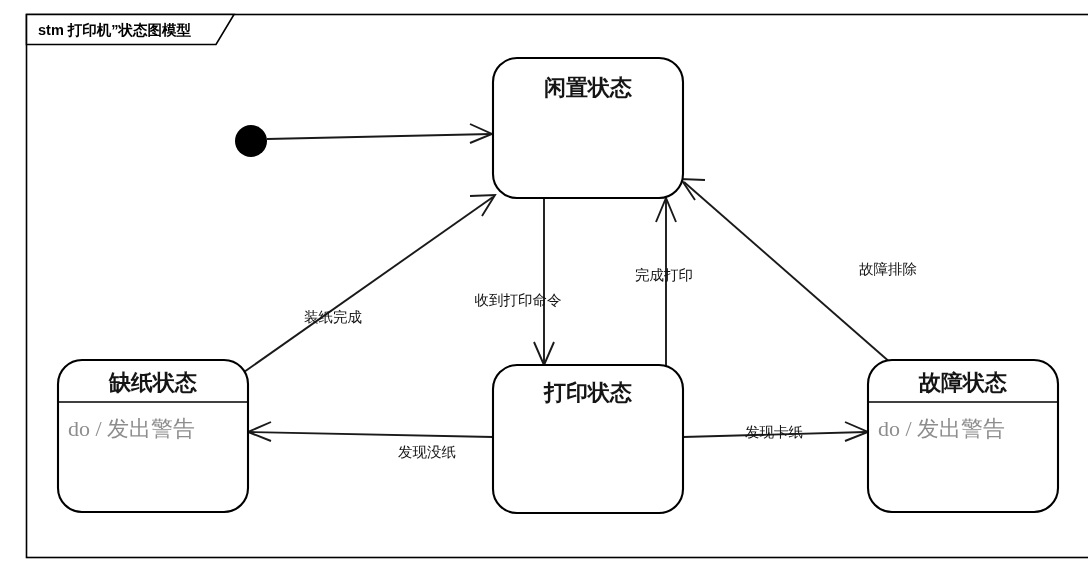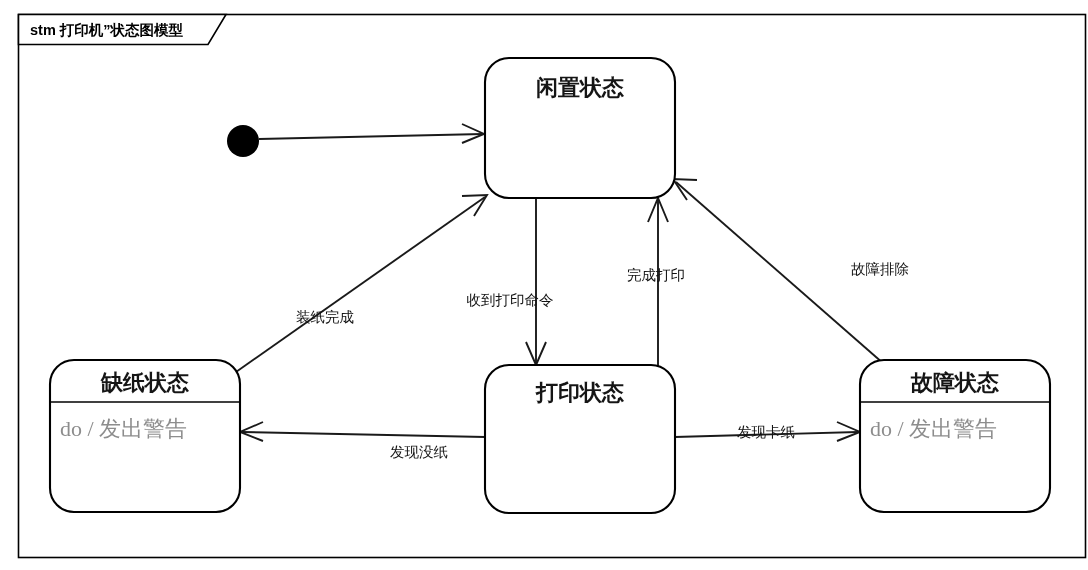--- a/index.html
+++ b/index.html
@@ -10,21 +10,21 @@
   }
   body {
     width: 1088px;
     height: 570px;
     font-family: "Liberation Sans", "DejaVu Sans", sans-serif;
     overflow: hidden;
     position: relative;
   }
   #canvas {
     position: absolute;
-    left: 8px;
+    left: 16px;
     top: 0;
     width: 960px;
     height: 570px;
   }
   svg.diagram {
     display: block;
     width: 1088px;
     height: 570px;
   }
   .frame-border {

